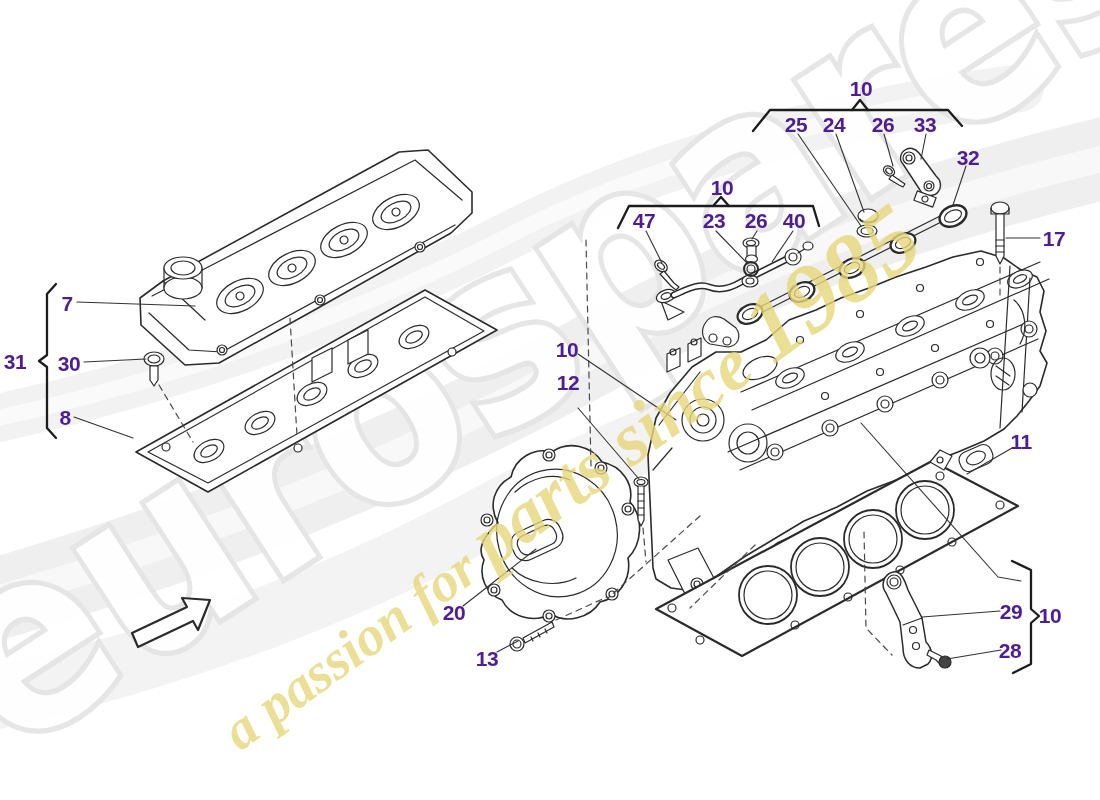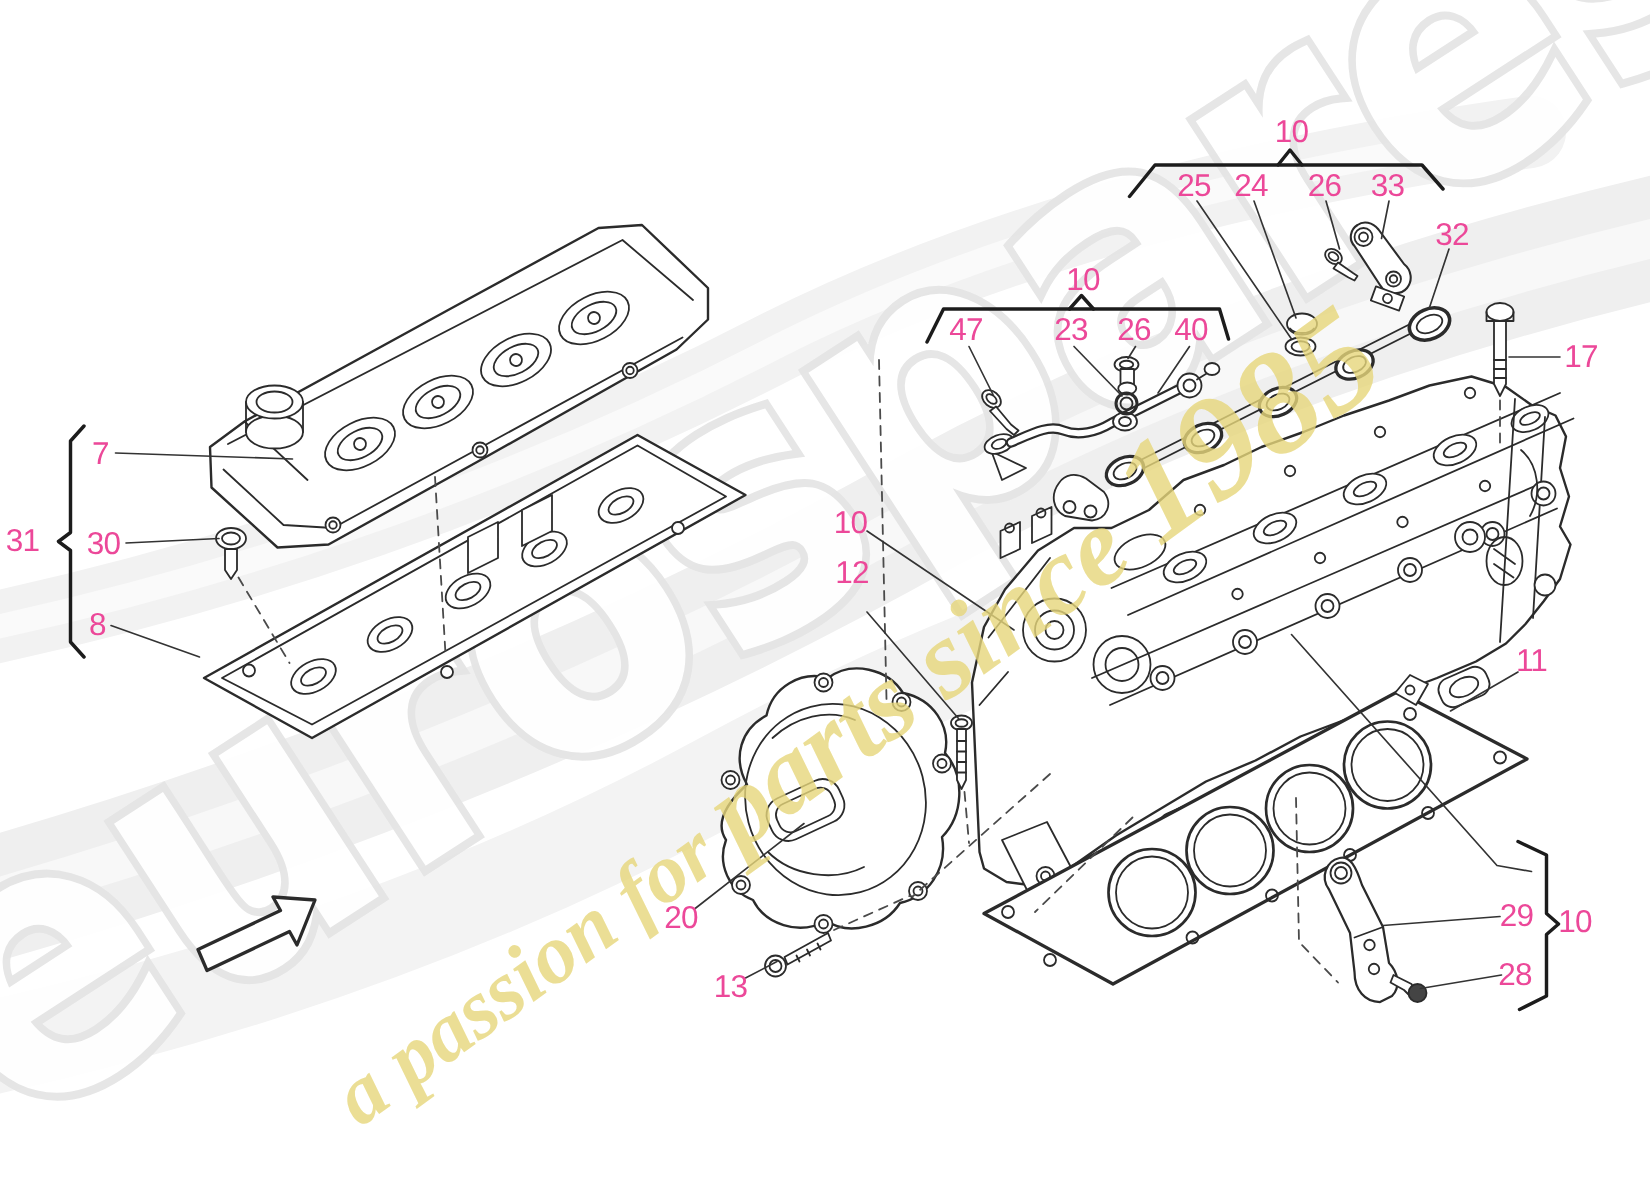--- a/index.html
+++ b/index.html
@@ -1,20 +1,20 @@
 <!DOCTYPE html>
 <html><head>
 <meta charset="utf-8">
 <style>
   html,body{margin:0;padding:0;background:#fff;}
   #stage{position:relative;width:1100px;height:800px;overflow:hidden;background:#ffffff;
          font-family:"Liberation Sans",sans-serif;}
   #artsvg{position:absolute;left:0;top:0;}
-  .callout{position:absolute;transform:translate(-50%,-50%);font-weight:400;font-size:21px;
-           color:#ec4899;letter-spacing:-0.5px;white-space:nowrap;line-height:1;
+  .callout{position:absolute;transform:translate(-50%,-50%);font-weight:700;font-size:21px;
+           color:#4c1d95;letter-spacing:-0.5px;white-space:nowrap;line-height:1;
            font-family:"Liberation Sans",sans-serif;}
 </style>
 </head>
 <body>
 
 <div id="stage">
 
 <svg id="artsvg" width="1100" height="800" viewBox="0 0 1100 800">
 
   <g fill="none" stroke-linecap="round">

